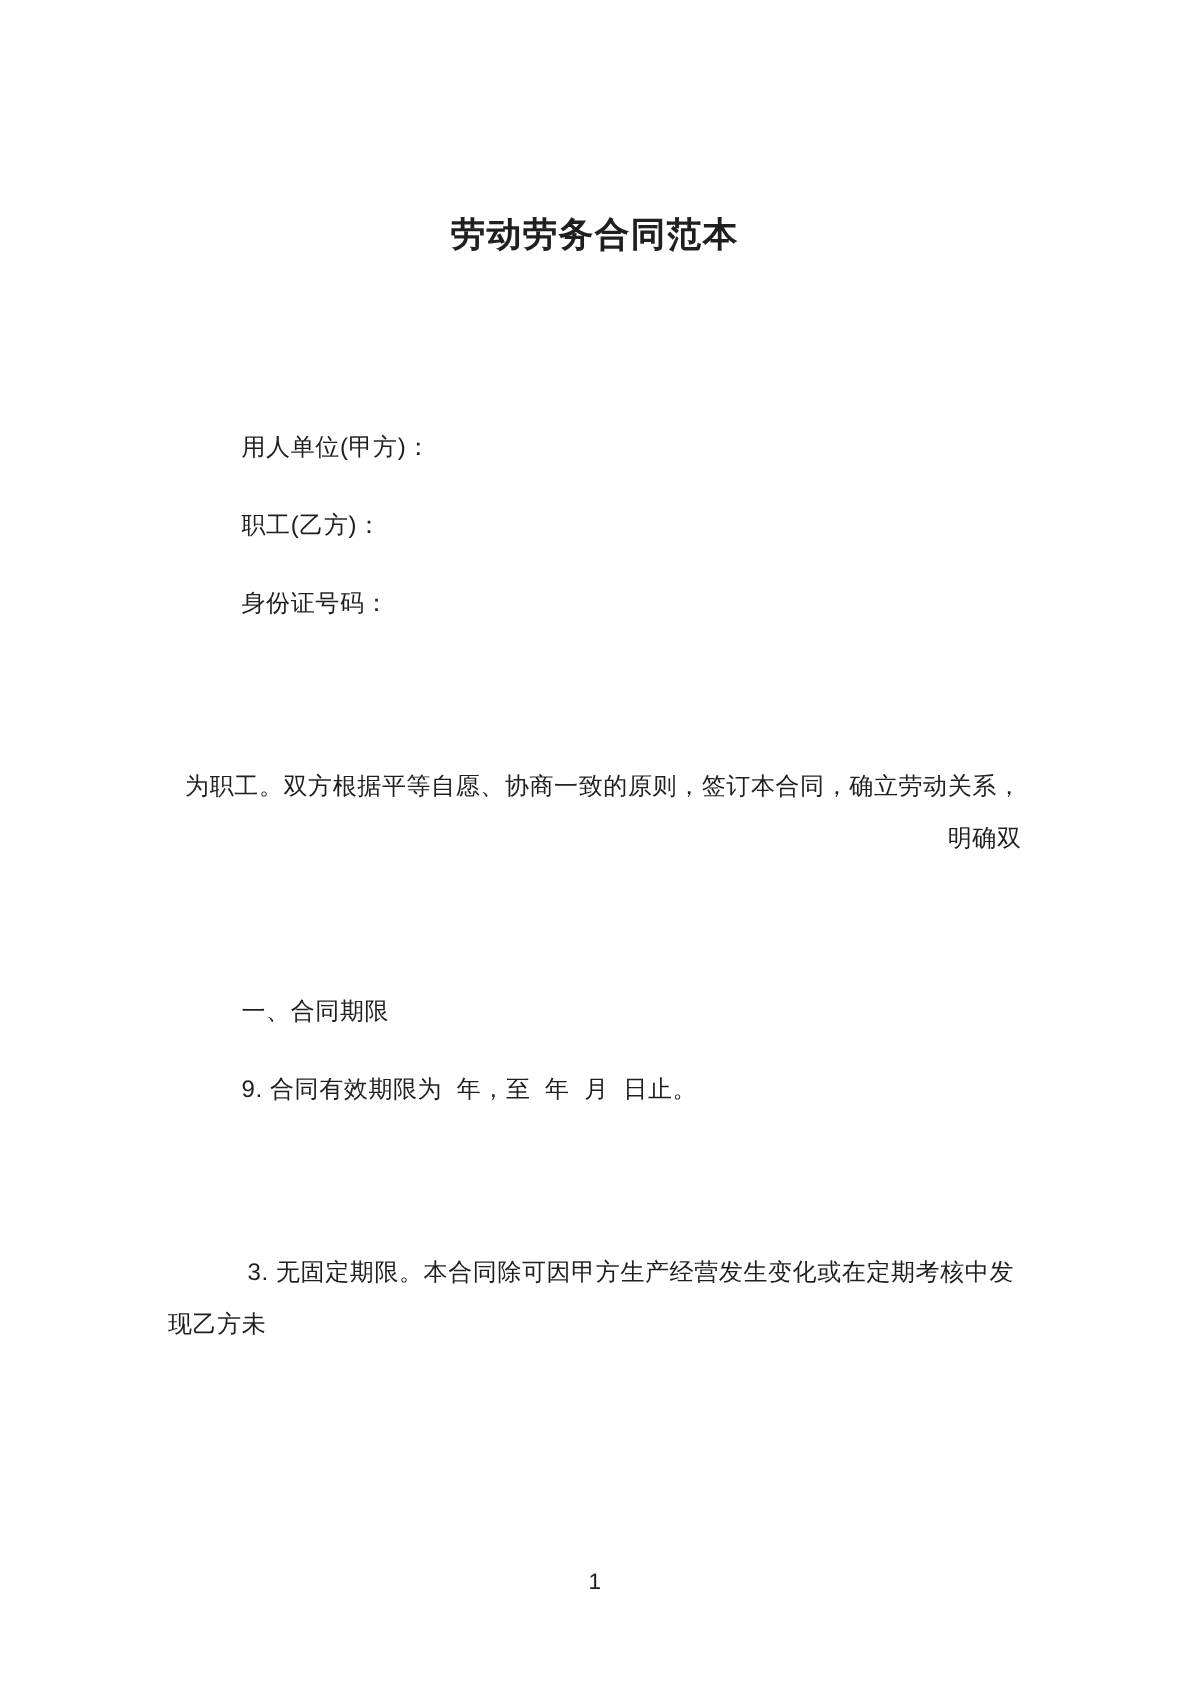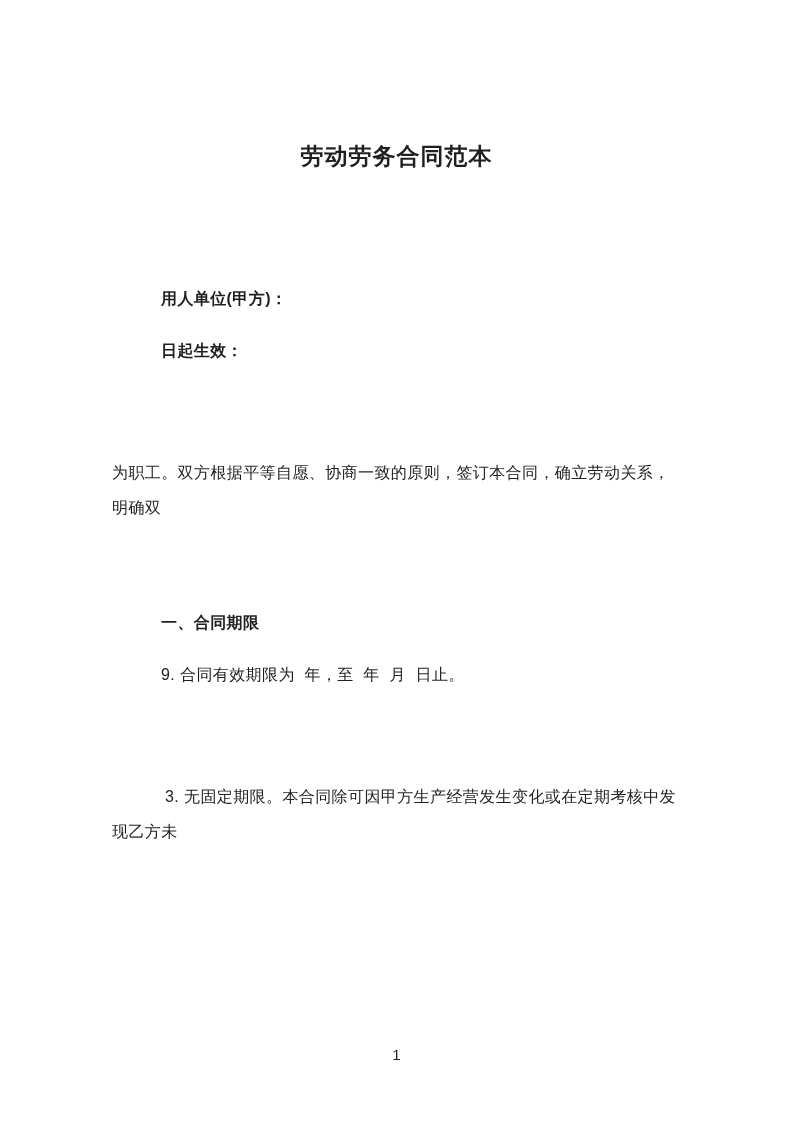--- a/index.html
+++ b/index.html
@@ -32,44 +32,45 @@
     margin: 0 0 17px 0;
     line-height: 35px;
     white-space: pre-wrap;
     letter-spacing: 0.4px;
   }
   .para.tight { margin-bottom: 10px; }
   .para.after-wrap { margin-bottom: 23px; }
   .line { display: block; }
   .ind { text-indent: 49px; }
   .ind-sp { text-indent: 53px; }   
-  .cont { text-indent: 0; }  
-  .bold { font-weight: bold; }
+  .cont { text-indent: 0; text-align: right; }  
+  .bold { font-weight: normal; }
   .page-number {
     position: absolute;
     left: 0;
     right: 0;
     top: 1045px;
     text-align: center;
     font-size: 15px;
     line-height: 20px;
     color: #1f1f1f;
   }
 </style>
 </head>
 <body>
 
 <div class="page">
 
   <h1 class="doc-title">劳动劳务合同范本</h1>
 
   <p class="para bold ind">用人单位(甲方)：</p>
 
+  <p class="para bold ind">职工(乙方)：</p>
 
-  <p class="para bold ind">日起生效：</p>
+  <p class="para bold ind">身份证号码：</p>
 
   <p class="para tight">
     <span class="line cont">为职工。双方根据平等自愿、协商一致的原则，签订本合同，确立劳动关系，明确双</span>
   </p>
 
   <p class="para bold ind">一、合同期限</p>
 
 
   <p class="para ind">9. 合同有效期限为  年，至  年  月  日止。</p>
 

